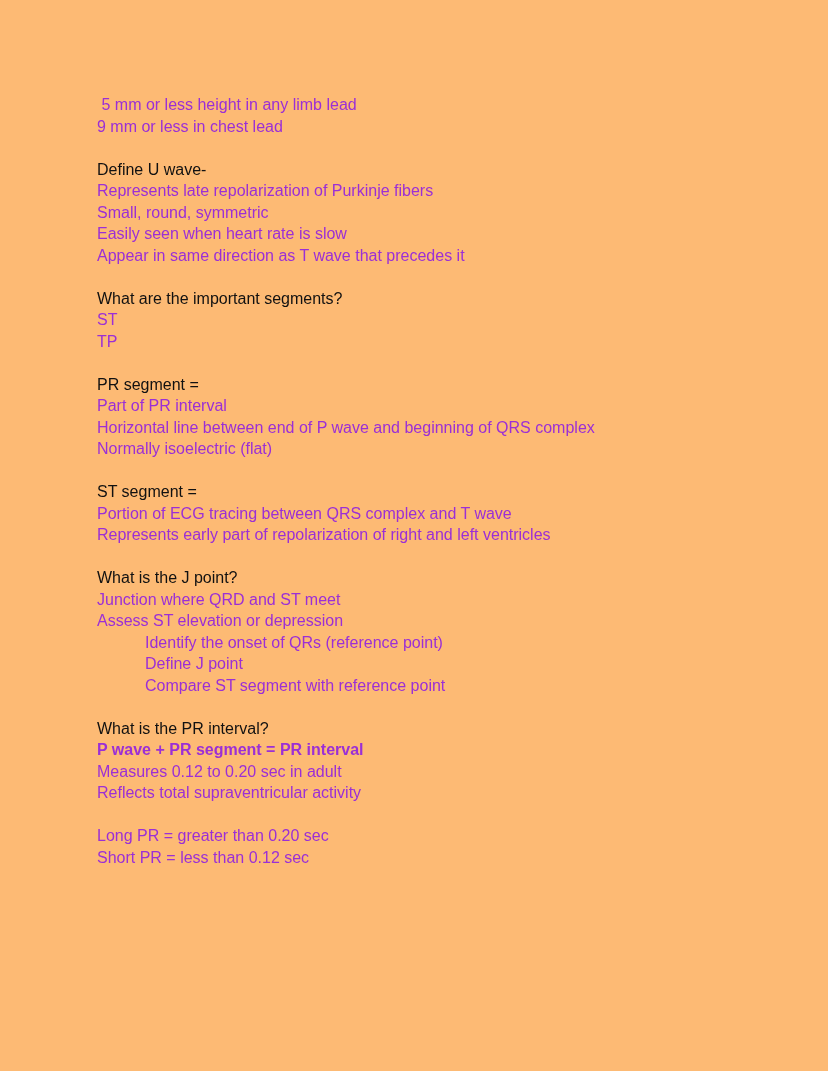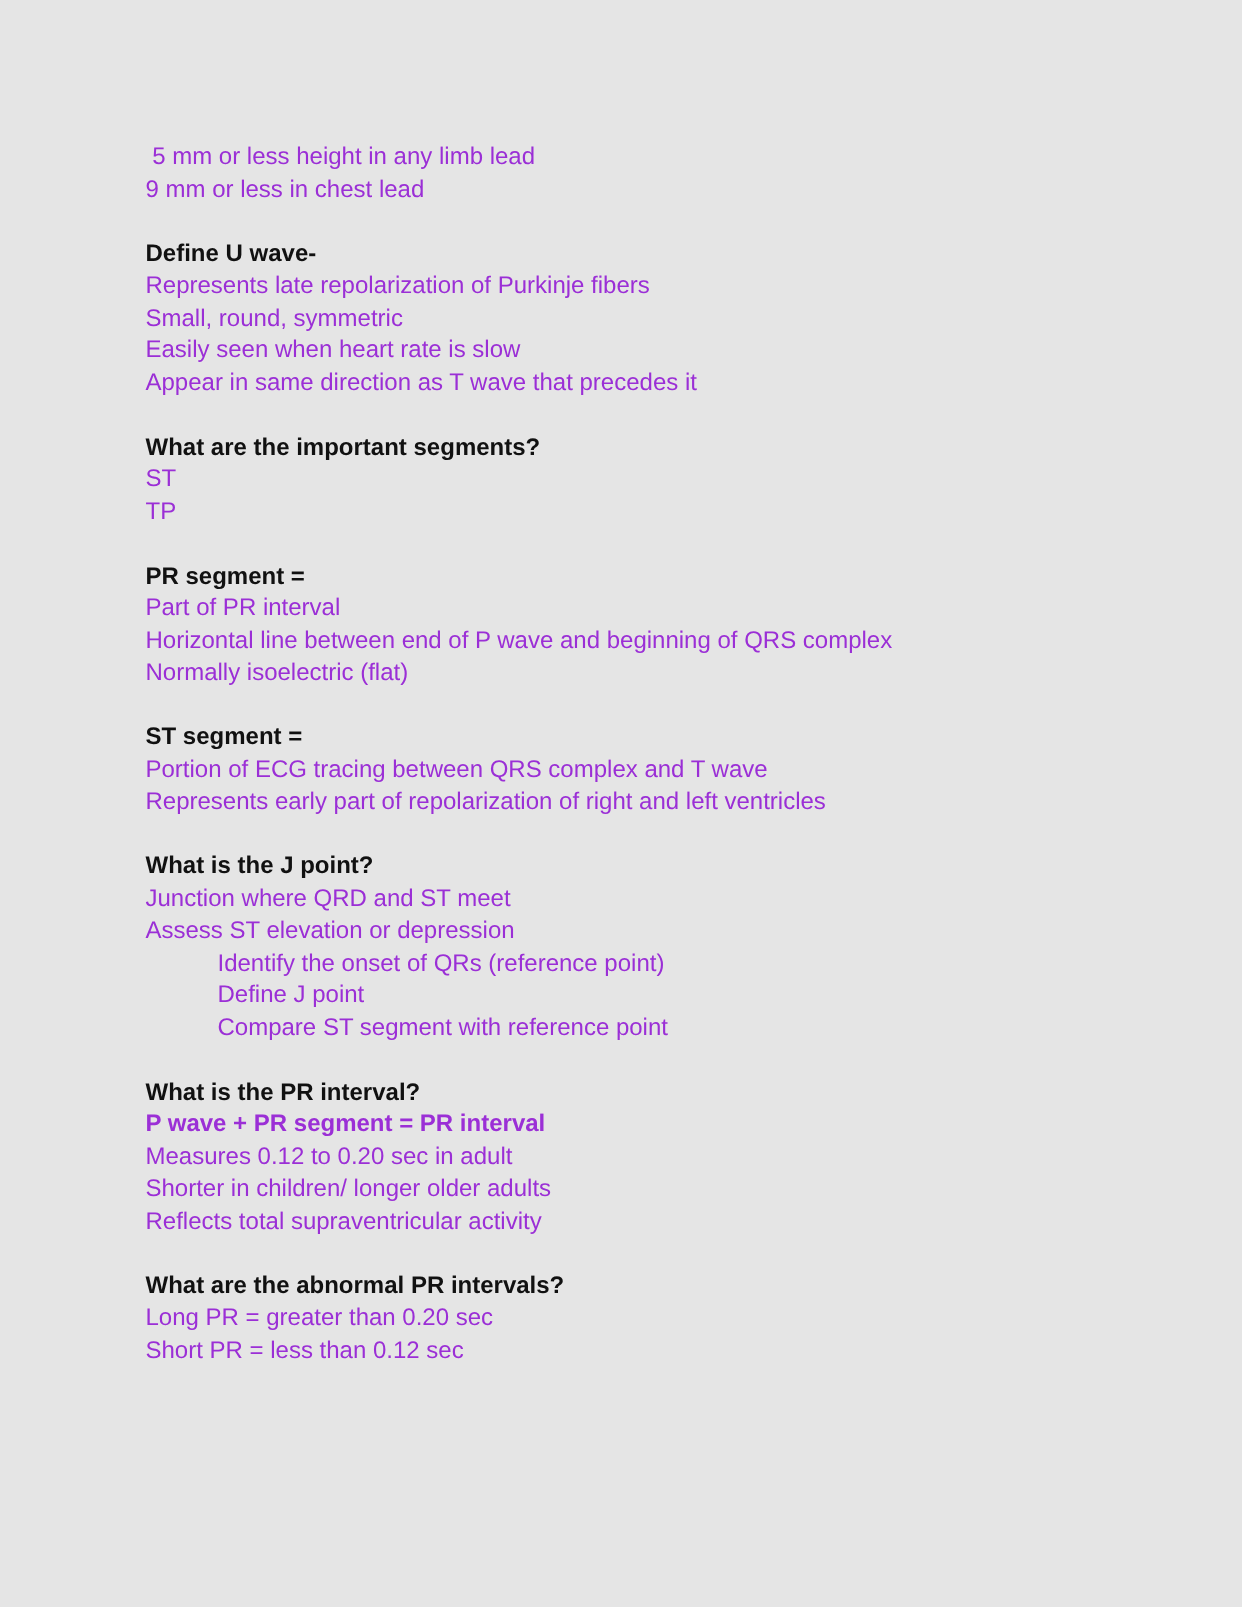--- a/index.html
+++ b/index.html
@@ -24,34 +24,34 @@
   .line {
     font-size: 16px;
     line-height: 21.5px;
     white-space: pre-wrap;
     color: var(--body-color);
   }
   .line.blank {
     height: 21.5px;
   }
   .line.heading {
-    font-weight: bold;
+    font-weight: normal;
     color: var(--heading-color);
   }
   .line.bold {
     font-weight: bold;
   }
   .line.indent {
     padding-left: 48px;
   }
 </style>
 </head>
 <body>
 
-<div class="page" style="background: #e5e5e5;">
+<div class="page" style="background: #fdba74;">
   <div class="content">
       <div class="line"> 5 mm or less height in any limb lead</div>
       <div class="line">9 mm or less in chest lead</div>
       <div class="line blank"></div>
       <div class="line heading">Define U wave-</div>
       <div class="line">Represents late repolarization of Purkinje fibers</div>
       <div class="line">Small, round, symmetric</div>
       <div class="line">Easily seen when heart rate is slow</div>
       <div class="line">Appear in same direction as T wave that precedes it</div>
       <div class="line blank"></div>
@@ -71,20 +71,18 @@
       <div class="line heading">What is the J point?</div>
       <div class="line">Junction where QRD and ST meet</div>
       <div class="line">Assess ST elevation or depression</div>
       <div class="line indent">Identify the onset of QRs (reference point)</div>
       <div class="line indent">Define J point</div>
       <div class="line indent">Compare ST segment with reference point</div>
       <div class="line blank"></div>
       <div class="line heading">What is the PR interval?</div>
       <div class="line bold">P wave + PR segment = PR interval</div>
       <div class="line">Measures 0.12 to 0.20 sec in adult</div>
-      <div class="line">Shorter in children/ longer older adults</div>
       <div class="line">Reflects total supraventricular activity</div>
       <div class="line blank"></div>
-      <div class="line heading">What are the abnormal PR intervals?</div>
       <div class="line">Long PR = greater than 0.20 sec</div>
       <div class="line">Short PR = less than 0.12 sec</div>
     </div>
 </div>
 
 </body></html>

